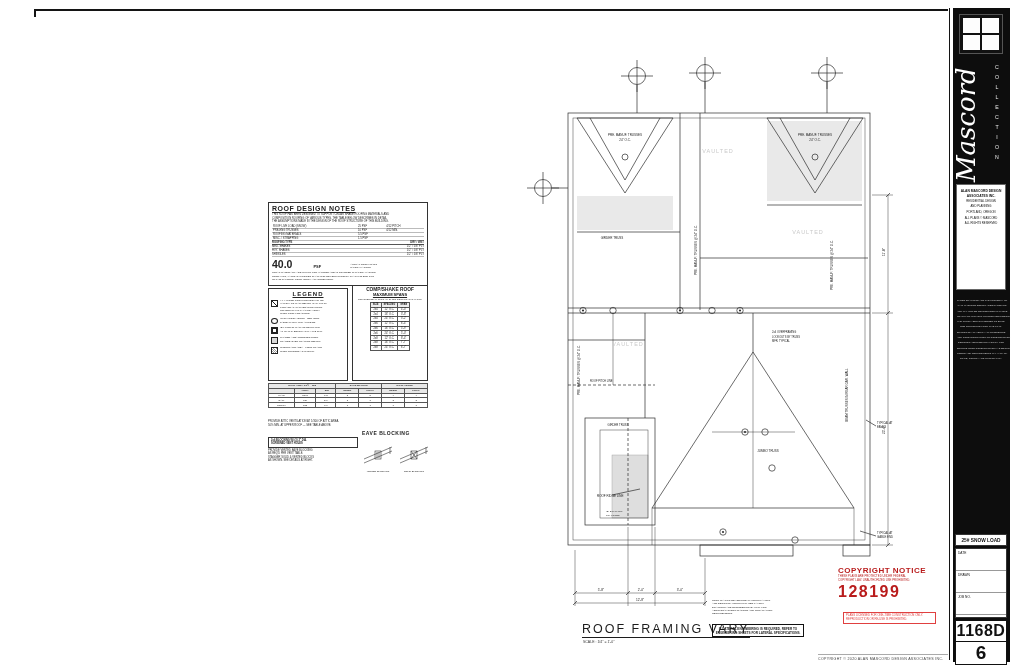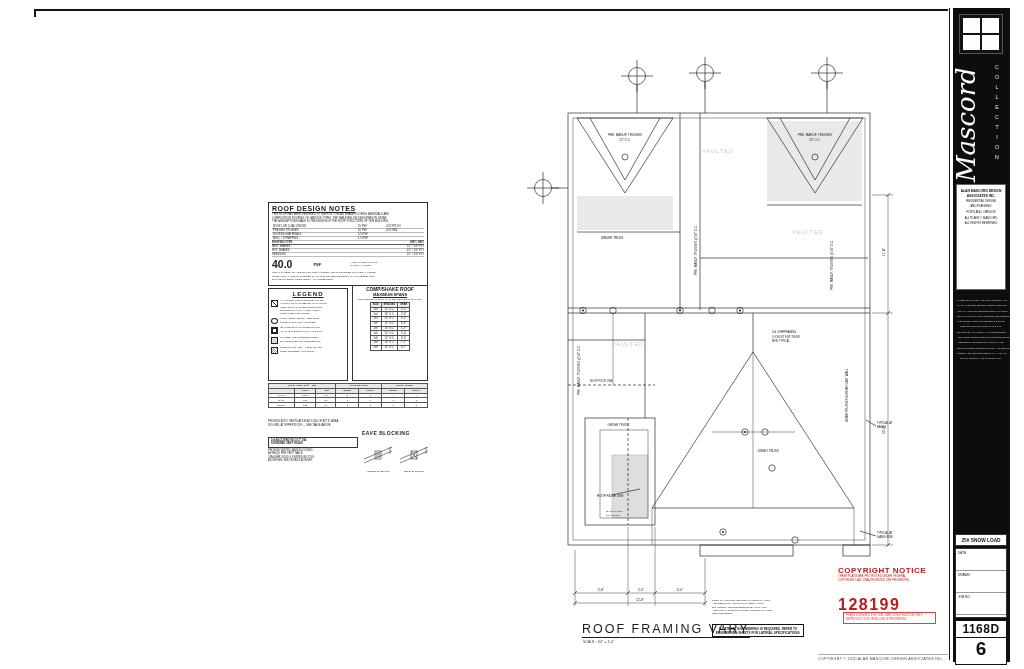--- a/index.html
+++ b/index.html
@@ -14,21 +14,21 @@
 
   
   .box{border:1px solid #333;background:#fff;box-sizing:border-box;}
   .notes{left:268px;top:202px;width:160px;height:84px;padding:2px 3px;}
   .nt{font-size:7px;font-weight:bold;letter-spacing:.5px;text-decoration:underline;margin-bottom:1px;}
   .tiny{font-size:2.7px;line-height:1.35;white-space:nowrap;}
   .loadtbl{width:100%;border-collapse:collapse;margin-top:1px;}
   .loadtbl td{font-size:2.7px;padding:0 1px;border-bottom:.4px solid #bbb;white-space:nowrap;}
   .typr{display:flex;justify-content:space-between;font-size:2.7px;border-bottom:.4px solid #bbb;}
   .typr.h{font-weight:bold;border-bottom:.6px solid #555;}
-  .totalrow{display:flex;align-items:center;gap:21px;margin:2px 0;}
+  .totalrow{display:flex;align-items:flex-end;gap:21px;margin:2px 0;}
   .bigload{font-size:10.5px;font-weight:bold;line-height:1;}
   .psf{font-size:4px;font-weight:bold;}
   .tnotes{font-size:2.5px;line-height:1.3;margin-left:8px;}
   .fn{font-size:2.5px;line-height:1.35;white-space:nowrap;}
 
   .legend{left:268px;top:288px;width:80px;height:93px;padding:2px;}
   .lt{font-size:6px;font-weight:bold;text-align:center;text-decoration:underline;letter-spacing:1px;margin-bottom:2px;}
   .lgitem{display:flex;gap:2px;margin-bottom:2px;}
   .sym{width:7px;height:7px;flex:0 0 7px;border:.6px solid #222;box-sizing:border-box;margin-top:1px;}
   .sym.post{background:linear-gradient(45deg,transparent 45%,#222 45%,#222 55%,transparent 55%);}
@@ -68,21 +68,21 @@
   .mfr{left:712px;top:599px;width:92px;}
   .mfr div{font-size:2.5px;line-height:1.3;white-space:nowrap;}
   .lateral{left:712px;top:624px;width:92px;border:1px solid #111;padding:1.5px 2px;
            font-size:3.1px;font-weight:bold;text-align:center;line-height:1.35;box-sizing:border-box;}
   .footer{left:818px;top:657px;font-size:3.6px;color:#444;letter-spacing:.3px;}
 
   
   .stamp{left:838px;top:566px;width:100px;color:#b91c1c;}
   .st-title{font-size:8px;font-weight:bold;letter-spacing:.5px;}
   .st-line{font-size:2.8px;line-height:1.4;white-space:nowrap;}
-  .st-num{font-size:16px;font-weight:bold;letter-spacing:1.5px;margin-top:13px;}
+  .st-num{font-size:16px;font-weight:bold;letter-spacing:1.5px;margin-top:0;}
   .stampbox{left:843px;top:612px;width:93px;border:.8px solid #e04040;color:#e04040;padding:1px 2px;box-sizing:border-box;}
 
   
   .tblock{left:953px;top:8px;width:57px;height:654px;background:#0d0d0d;}
   .logo{position:absolute;left:6px;top:6px;width:44px;height:40px;background:#111;
         display:grid;grid-template-columns:1fr 1fr;grid-template-rows:1fr 1fr;gap:2px;padding:3px;box-sizing:border-box;border:1px solid #555;}
   .pane{background:#fdfdfd;}
   .brand{position:absolute;left:-2px;top:50px;width:42px;height:134px;writing-mode:vertical-rl;transform:rotate(180deg);
          font-family:"DejaVu Serif",serif;font-style:italic;font-size:26px;color:#fff;text-align:center;}
   .collection{position:absolute;left:41px;top:56px;height:142px;writing-mode:vertical-rl;text-orientation:upright;
@@ -92,21 +92,21 @@
   .ih{font-size:3.3px;font-weight:bold;line-height:1.5;}
   .il{font-size:2.8px;line-height:2;}
   .disc{position:absolute;left:4px;top:290px;width:48px;text-align:center;color:#cfcfcf;}
   .disc div{font-size:2.4px;line-height:2.2;white-space:nowrap;}
   .snow{position:absolute;left:2px;top:526px;width:52px;height:12px;background:#fff;border:1px solid #333;
         box-sizing:border-box;font-size:4.8px;font-weight:bold;text-align:center;line-height:11px;color:#111;}
   .meta{position:absolute;left:2px;top:540px;width:52px;height:70px;background:#fff;border:1px solid #333;box-sizing:border-box;color:#111;}
   .mrow{border-bottom:.6px solid #999;height:22px;font-size:3.2px;padding:2px;box-sizing:border-box;}
   .sheetbox{position:absolute;left:2px;top:612px;width:52px;height:45px;background:#fff;border:1.5px solid #111;
             box-sizing:border-box;text-align:center;color:#111;}
-  .series{font-size:12px;font-weight:bold;letter-spacing:.5px;border-bottom:1px solid #111;padding:1px 0;}
+  .series{font-size:16px;font-weight:bold;letter-spacing:.5px;border-bottom:1px solid #111;padding:1px 0;}
   .shnum{font-size:19px;font-weight:bold;line-height:1.2;}
 
   
   .plansvg{left:520px;top:38px;}
   svg line,svg rect,svg circle,svg path,svg polyline,svg polygon{stroke:#2b2b2b;stroke-width:.7;fill:none;}
   svg .shade{fill:#e9e9e9;stroke:none;}
   svg .shade2{fill:#dedede;stroke:#999;stroke-width:.4;}
   svg .dash{stroke-dasharray:3 2;}
   svg .thin{stroke-width:.45;}
   svg text{font-family:"Liberation Sans",sans-serif;fill:#222;stroke:none;}

